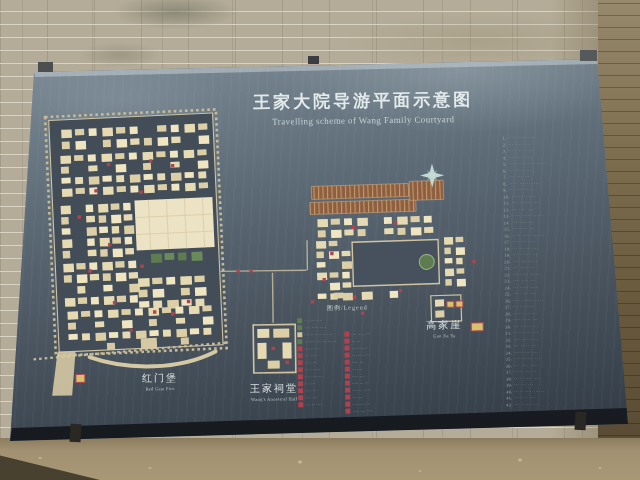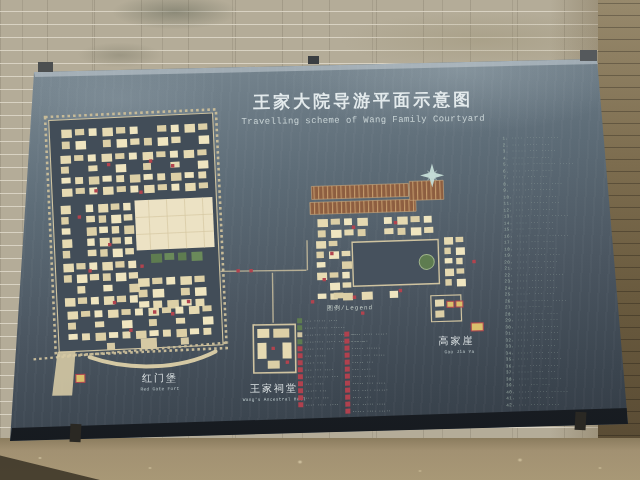--- a/index.html
+++ b/index.html
@@ -1,17 +1,17 @@
 <!DOCTYPE html>
 <html><head>
 <meta charset="utf-8">
 <style>
   html,body{margin:0;padding:0;background:#666;}
   .photo{position:relative;width:640px;height:480px;overflow:hidden;
-         font-family:Liberation Mono, monospace;background:#4c1d95;}
+         font-family:Liberation Serif, serif;background:#4c1d95;}
 
   
   .wall{position:absolute;inset:0;background:#b4ac98;}
   .wall .bricks{position:absolute;inset:0;
     background-image:
       repeating-linear-gradient(0deg, rgba(223,217,202,.85) 0 1px, transparent 1px 13px),
       repeating-linear-gradient(90deg, rgba(130,122,105,.35) 0 1px, transparent 1px 47px),
       repeating-linear-gradient(90deg, transparent 0 22px, rgba(130,122,105,.28) 22px 23px, transparent 23px 70px);}
   .wall .stains{position:absolute;inset:0;
     background:
@@ -65,21 +65,21 @@
   
   .title-block{position:absolute;left:232px;top:90px;width:266px;text-align:center;}
   .cn-title{font-size:17px;font-weight:bold;color:#e3eaec;letter-spacing:3px;white-space:nowrap;}
   .en-subtitle{font-size:9px;color:#c7d2d4;margin-top:3px;letter-spacing:.4px;white-space:nowrap;}
 
   .place-label{position:absolute;text-align:center;color:#dde3e4;}
   .place-label .cn{font-size:10px;letter-spacing:2px;white-space:nowrap;}
   .place-label .en{font-size:4.5px;color:#b9c6c8;margin-top:1px;white-space:nowrap;letter-spacing:.3px;}
   .lbl-fort{left:113px;top:369px;width:90px;}
   .lbl-hall{left:232px;top:381px;width:80px;}
-  .lbl-gao{left:413px;top:336px;width:60px;text-align:right;}
+  .lbl-gao{left:413px;top:320px;width:60px;}
 
   .legend-header{position:absolute;left:326px;top:304px;font-size:6px;color:#c5cfc9;letter-spacing:1px;}
   .legend-col{position:absolute;width:60px;}
   .legend-col.left{left:296px;top:317px;}
   .legend-col.right{left:343px;top:331px;}
   .legend-row{display:flex;align-items:center;height:7px;font-size:4px;color:#adb9b2;white-space:nowrap;}
   .sw{width:4.5px;height:4.5px;margin-right:2.5px;flex:0 0 auto;}
   .sw.green{background:#5e7c50;}
   .sw.red{background:#b0414e;}
   .sw.beige{background:#cfc3a0;}

